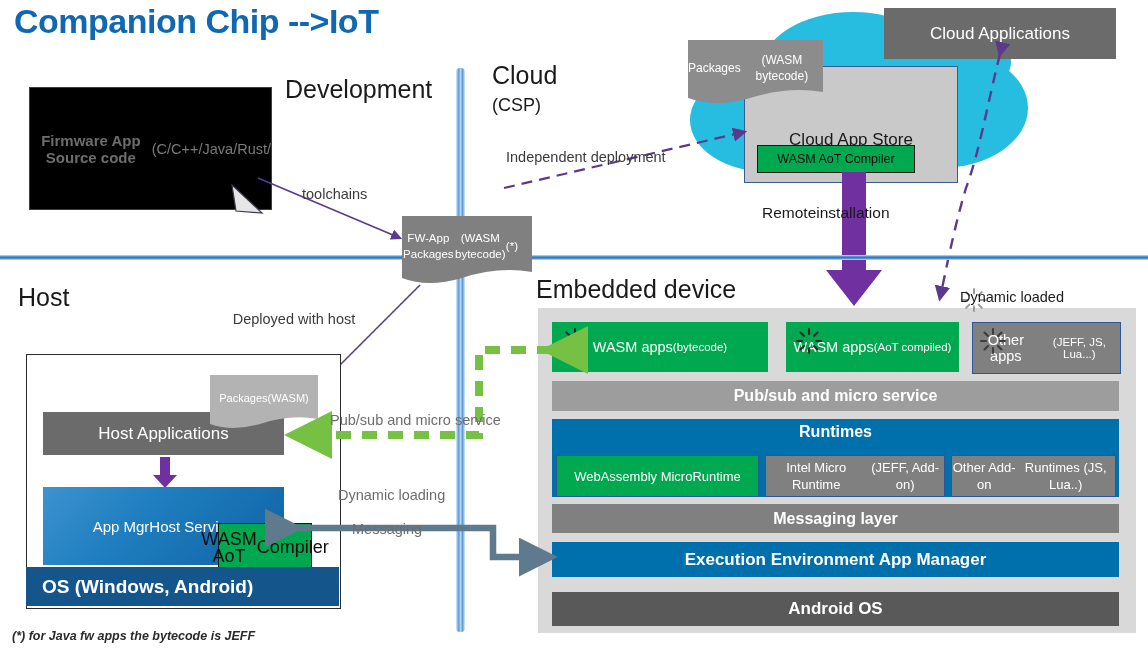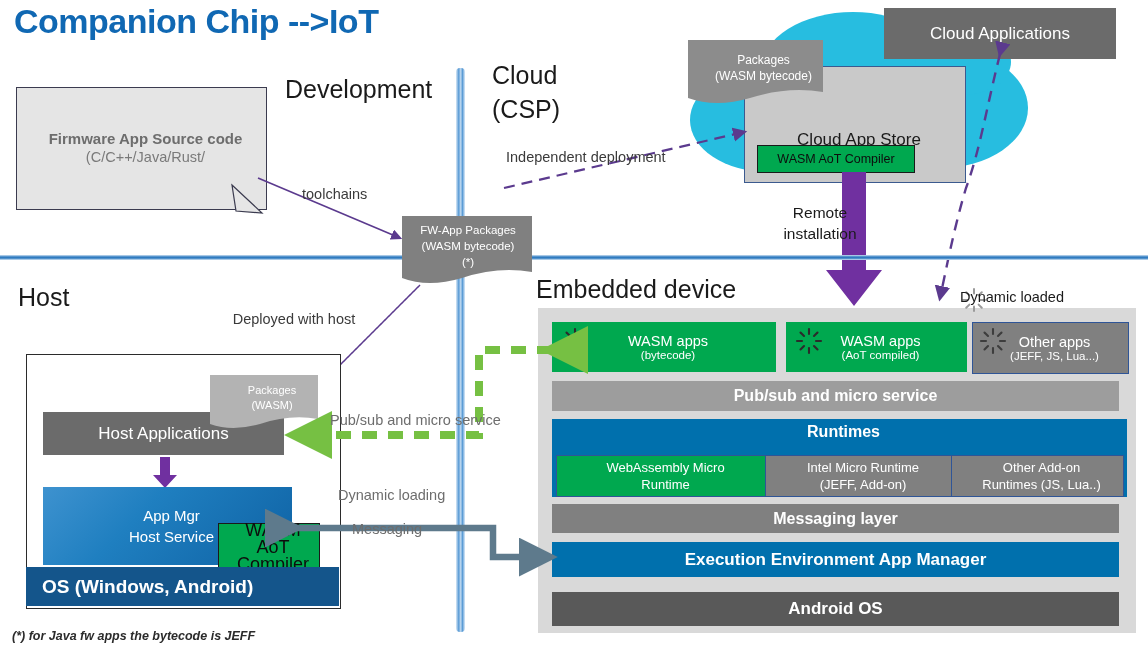--- a/index.html
+++ b/index.html
@@ -1,37 +1,37 @@
 <!DOCTYPE html>
 <html><head>
 <meta charset="utf-8">
 <style>
   html,body{margin:0;padding:0;background:#ffffff;}
   body{width:1148px;height:653px;position:relative;overflow:hidden;
        font-family:"Liberation Sans",sans-serif;color:#404040;}
   .abs{position:absolute;}
   .ctr{display:flex;align-items:center;justify-content:center;text-align:center;}
-  .col{flex-direction:column;padding-left:8px;}
+  .col{flex-direction:row;}
 
   
   #title{left:14px;top:2px;font-size:34px;font-weight:bold;color:#1068B3;letter-spacing:-0.5px;}
 
   
   .zone-h{font-size:25px;color:#1a1a1a;font-weight:normal;}
-  .zone-sub{font-size:25px;color:#1a1a1a;}
+  .zone-sub{font-size:18px;color:#1a1a1a;}
 
   
   #hline{left:0px;top:255px;width:1148px;height:5px;
          background:linear-gradient(to bottom,#cfe2f3 0%,#2f7bc0 40%,#2f7bc0 62%,#d5e6f5 100%);}
   #vline{left:456px;top:68px;width:9px;height:564px;
          background:linear-gradient(to right,#d8e8f7 0%,#5a9bd5 30%,#bfd9f0 52%,#5a9bd5 72%,#dbeaf8 100%);
          border-radius:4px;}
 
   
-  #fwbox{left:16px;top:87px;width:241px;height:121px;border:1.5px solid #3b3b4f;background:#e5e5e5;}
+  #fwbox{left:29px;top:87px;width:241px;height:121px;border:1.5px solid #3b3b4f;background:#000000;}
   #fwbox .t1{font-size:15px;font-weight:bold;color:#6d6d6d;}
   #fwbox .t2{font-size:14.5px;color:#7a7a7a;line-height:20px;}
   #fwtail{left:232px;top:185px;width:34px;height:34px;}
   #fwpkg{left:402px;top:216px;width:130px;height:69px;}
   #fwpkg .lbl{font-size:11.5px;line-height:16px;}
 
   
   #cloudsvg{left:648px;top:0px;}
   #cloudapps{left:884px;top:8px;width:232px;height:51px;background:#6b6b6b;color:#fff;
              font-size:17px;}

